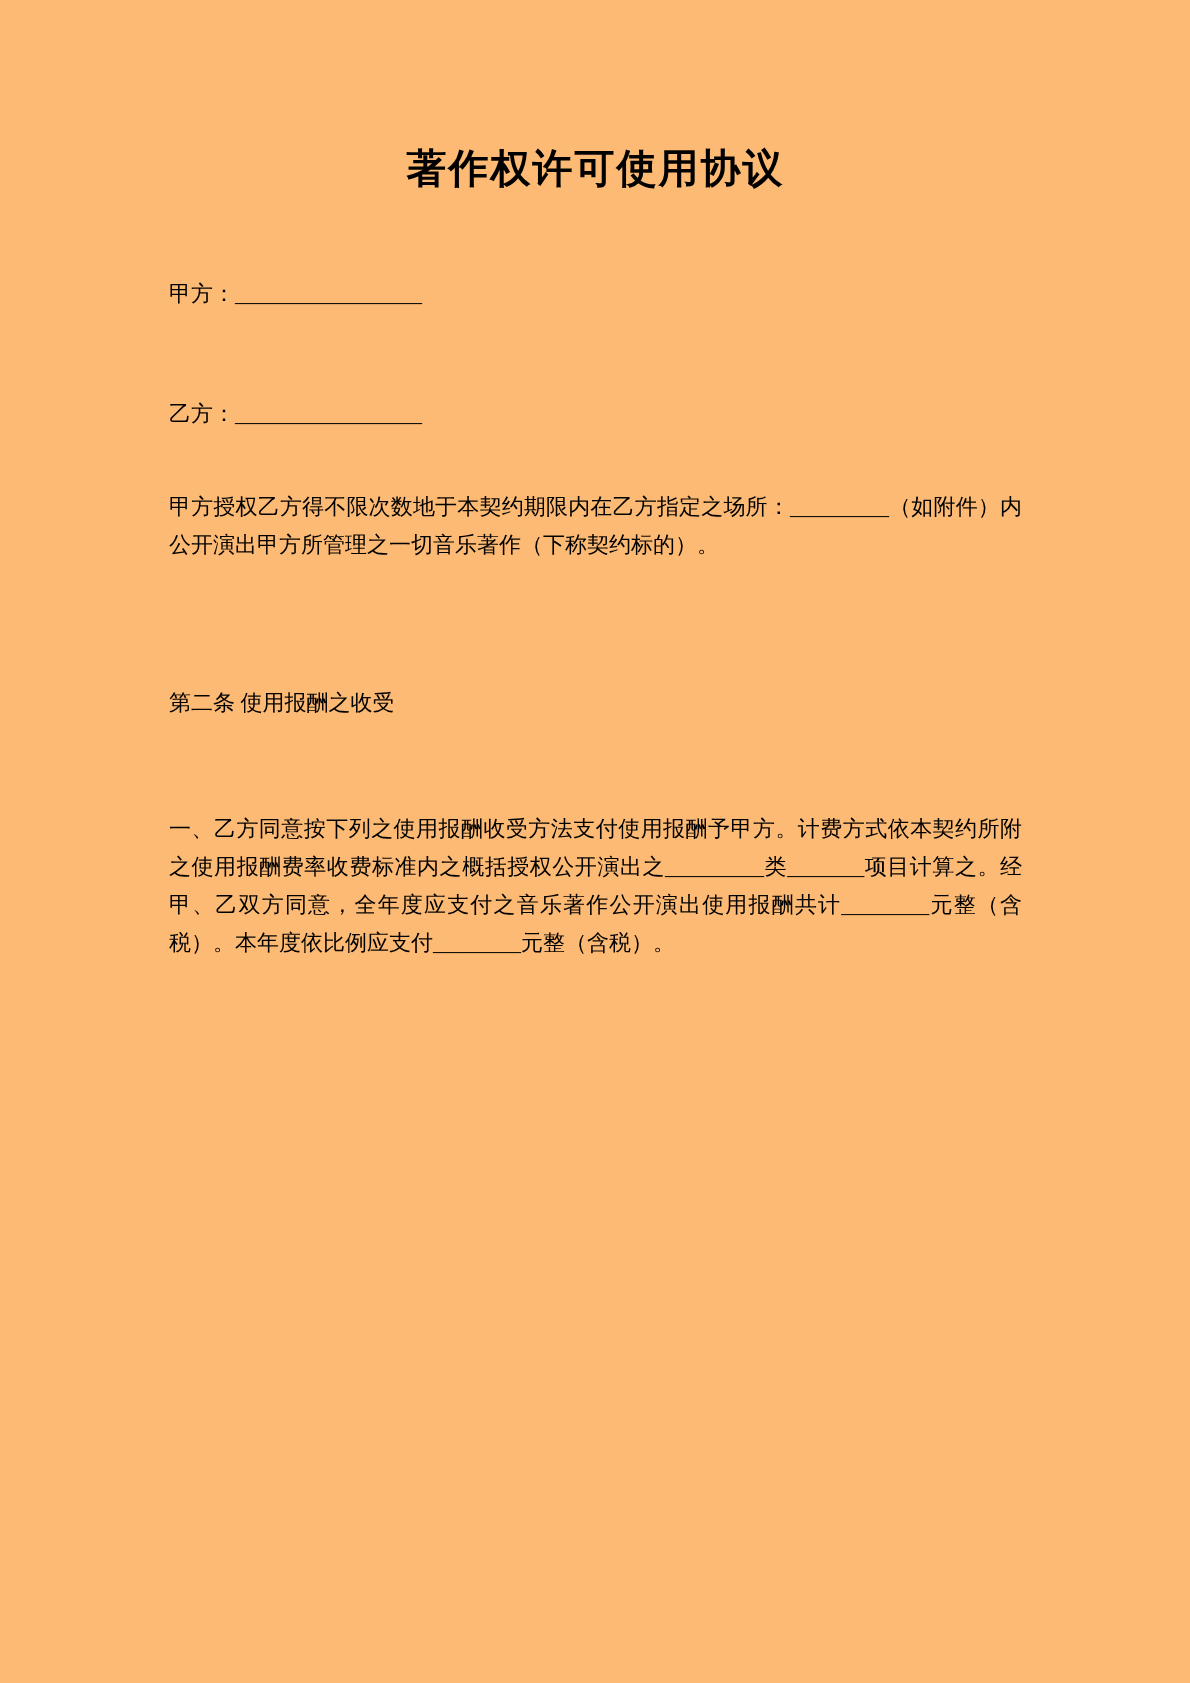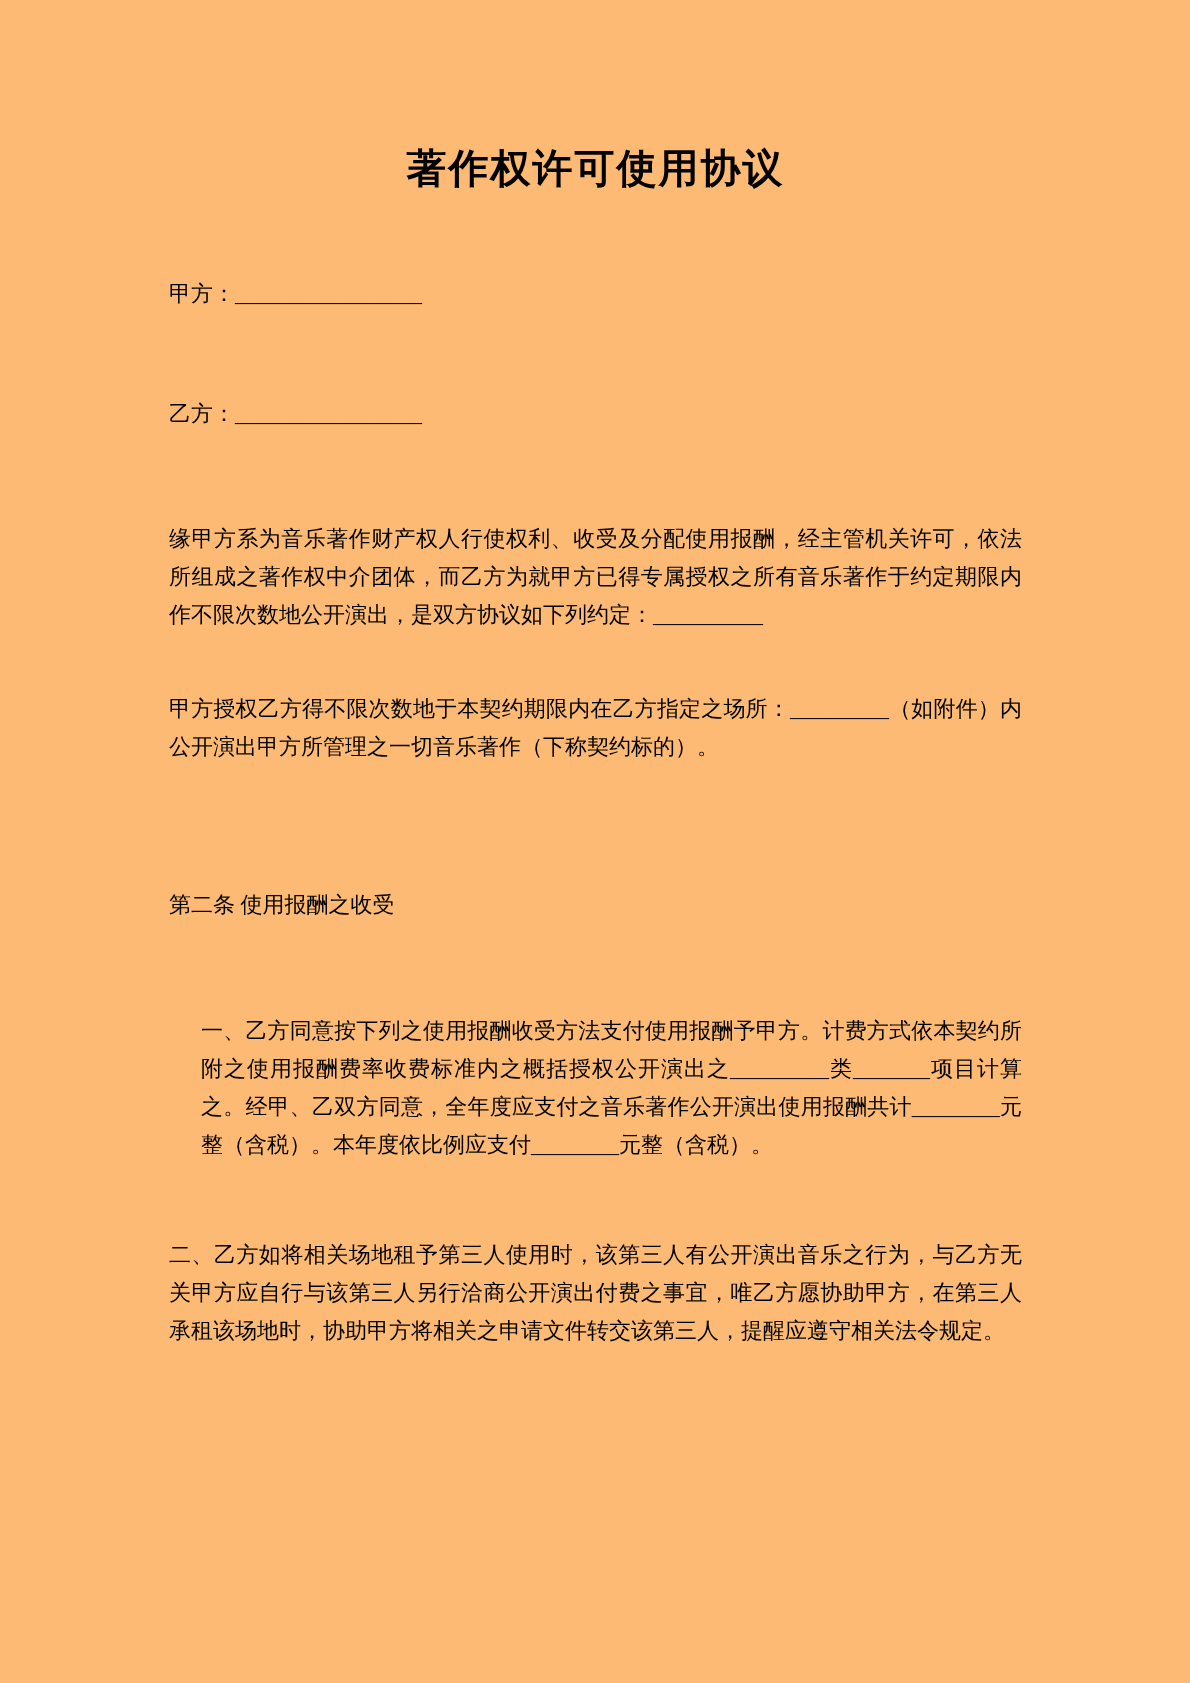--- a/index.html
+++ b/index.html
@@ -41,45 +41,43 @@
     text-justify: inter-ideograph;
     word-break: break-all;
   }
   .party-row { line-height: 36px; }
   .party-a-row { margin-top: 76px; }
   .party-b-row { margin-top: 84px; }
   .preamble { margin-top: 88px; }
   .article-1-heading { margin-top: 84px; }
   .article-1-body { margin-top: 56px; }
   .article-2-heading { margin-top: 120px; }
-  .clause-1 { margin-top: 88px; margin-left: 32px; }
+  .clause-1 { margin-top: 88px; }
   .clause-2 { margin-top: 72px; }
   .blank { white-space: nowrap; letter-spacing: 0; }
 </style>
 </head>
 <body>
 
 <div class="page">
   <div class="content">
 
     <h1 class="doc-title">著作权许可使用协议</h1>
 
     <p class="doc-line party-row party-a-row">
       <span>甲方：</span><span class="blank">_________________</span>
     </p>
 
     <p class="doc-line party-row party-b-row">
       <span>乙方：</span><span class="blank">_________________</span>
     </p>
 
-    <p class="doc-para preamble">缘甲方系为音乐著作财产权人行使权利、收受及分配使用报酬，经主管机关许可，依法所组成之著作权中介团体，而乙方为就甲方已得专属授权之所有音乐著作于约定期限内作不限次数地公开演出，是双方协议如下列约定：__________</p>
 
 
     <p class="doc-para article-1-body">甲方授权乙方得不限次数地于本契约期限内在乙方指定之场所：_________（如附件）内公开演出甲方所管理之一切音乐著作（下称契约标的）。</p>
 
     <p class="doc-line article-2-heading">第二条 使用报酬之收受</p>
 
     <p class="doc-para clause-1">一、乙方同意按下列之使用报酬收受方法支付使用报酬予甲方。计费方式依本契约所附之使用报酬费率收费标准内之概括授权公开演出之_________类_______项目计算之。经甲、乙双方同意，全年度应支付之音乐著作公开演出使用报酬共计________元整（含税）。本年度依比例应支付________元整（含税）。</p>
 
-    <p class="doc-para clause-2">二、乙方如将相关场地租予第三人使用时，该第三人有公开演出音乐之行为，与乙方无关甲方应自行与该第三人另行洽商公开演出付费之事宜，唯乙方愿协助甲方，在第三人承租该场地时，协助甲方将相关之申请文件转交该第三人，提醒应遵守相关法令规定。</p>
 
   </div>
 </div>
 
 </body></html>

